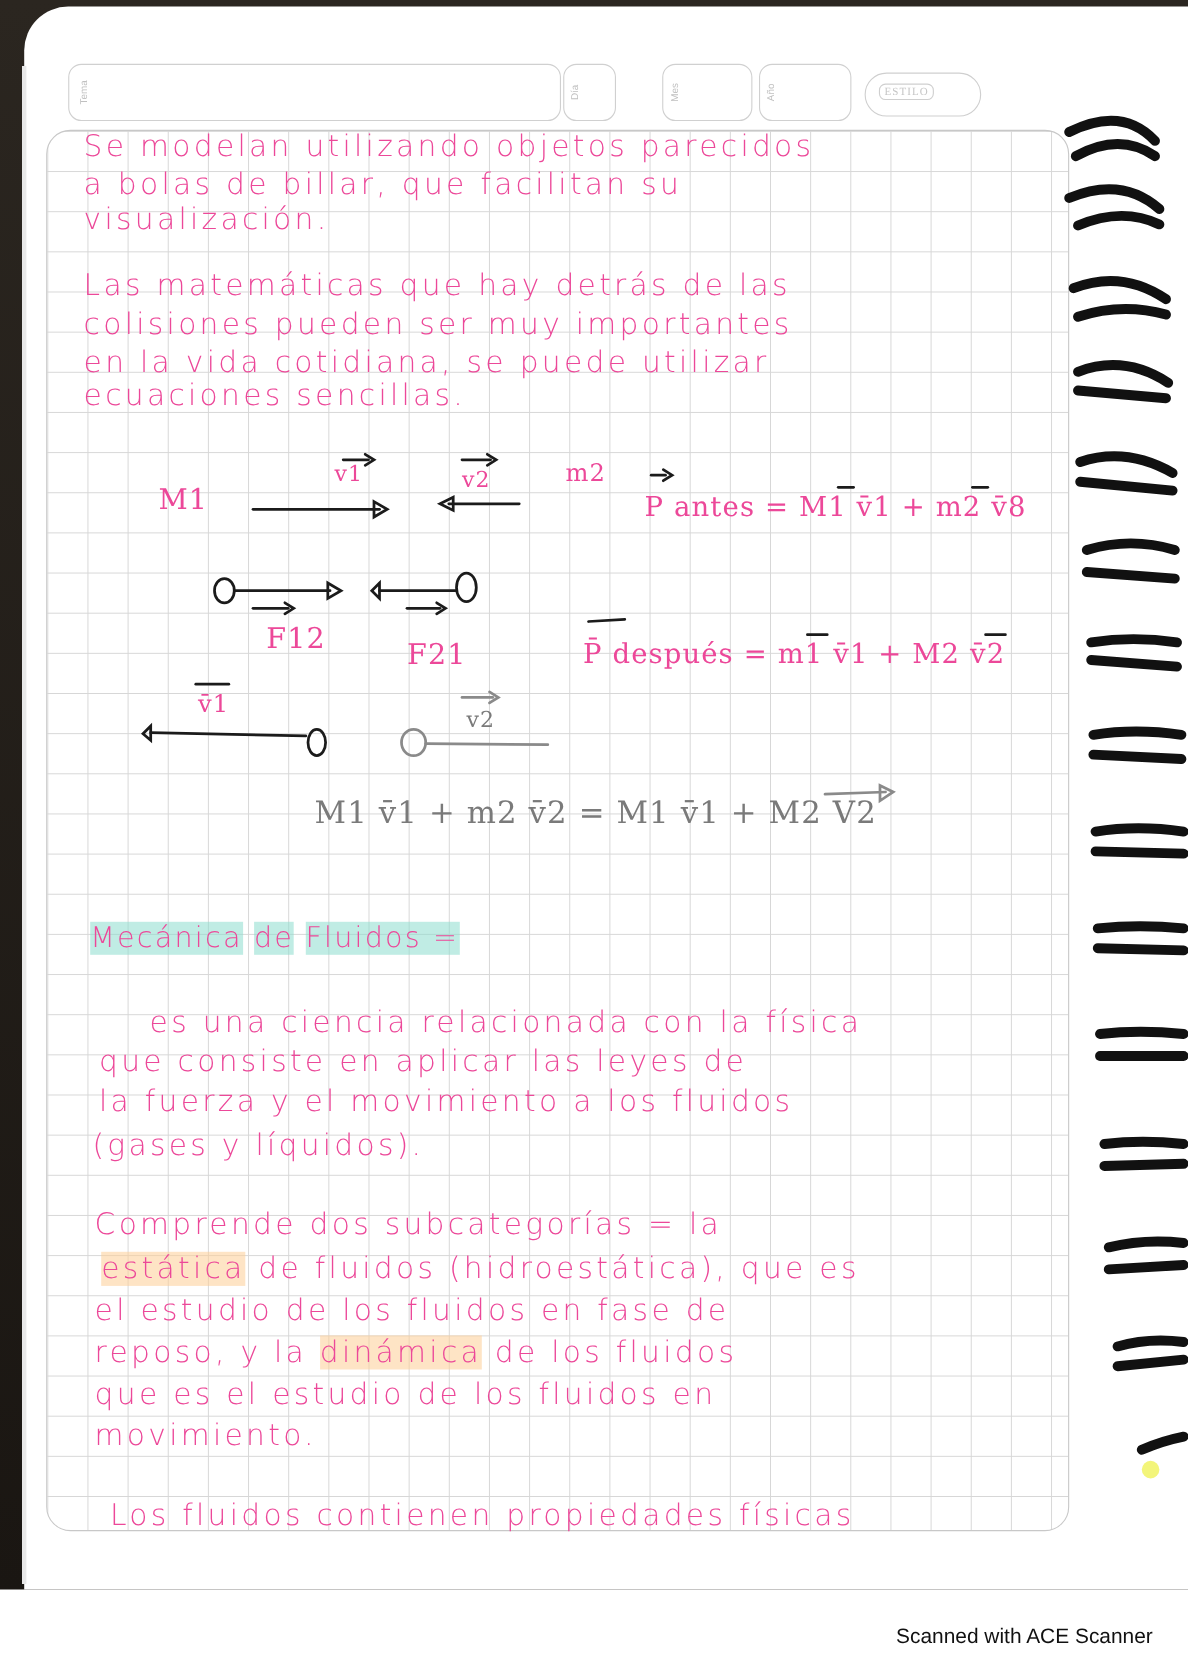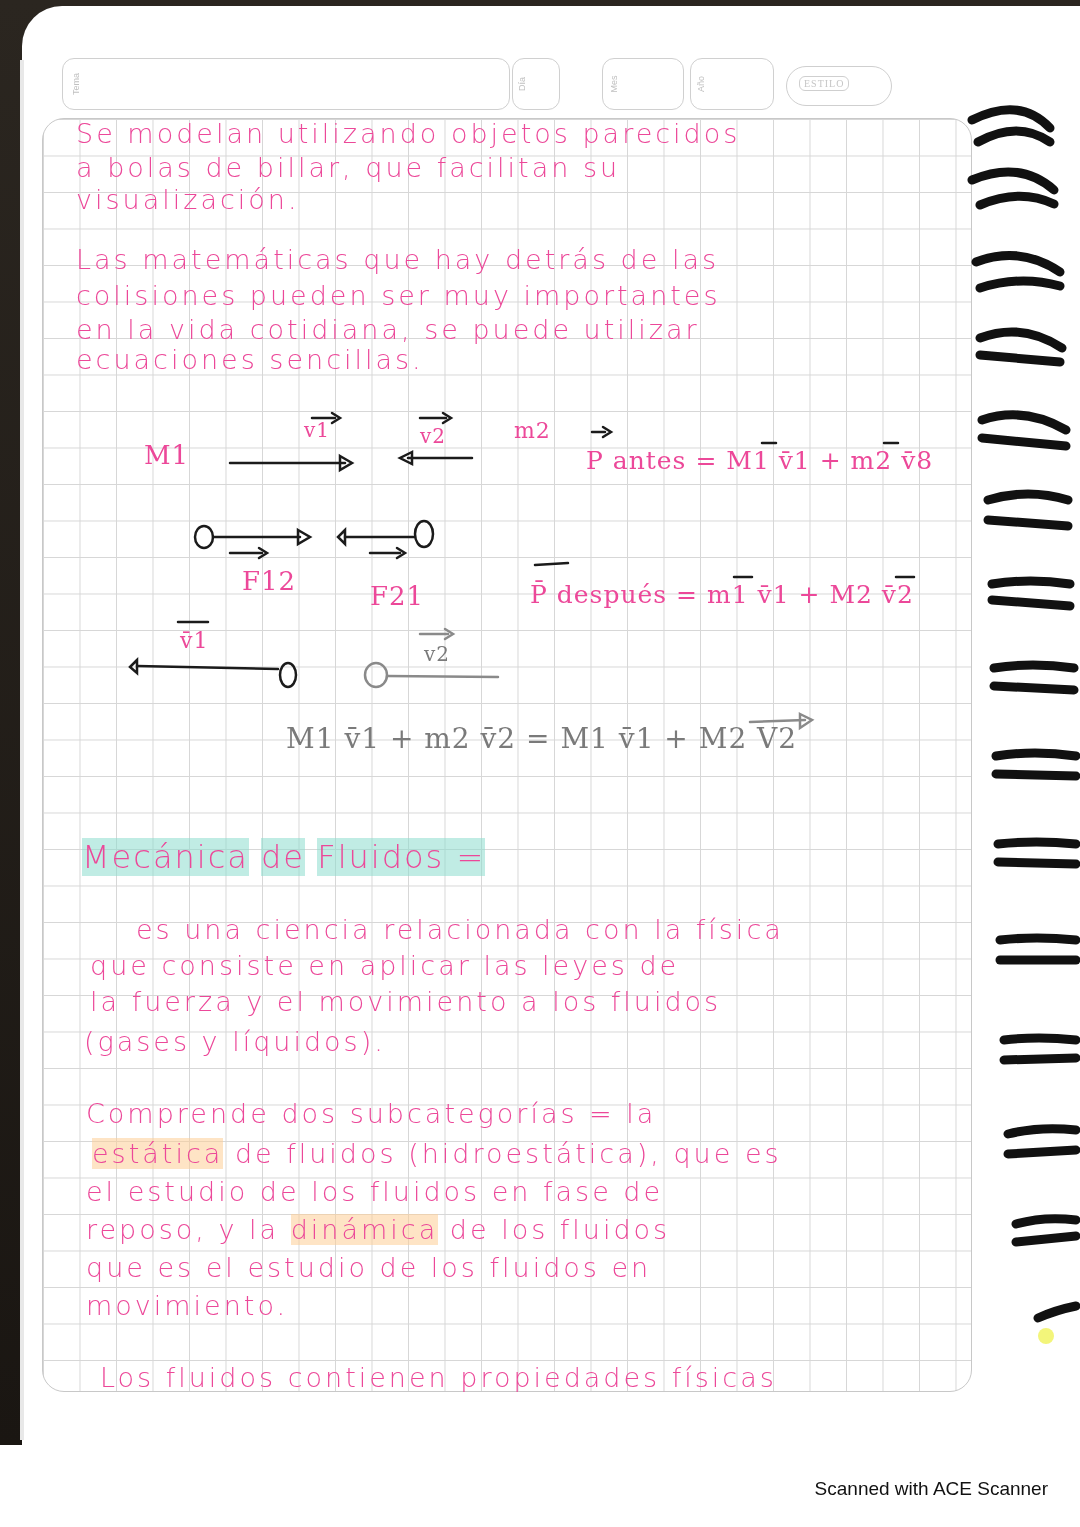--- a/index.html
+++ b/index.html
@@ -44,21 +44,21 @@
     position:absolute; left:12px; top:9px; border:1.5px solid #cfcfcf; border-radius:6px;
     font-size:10px; color:#c6c6c6; padding:1px 4px; font-family:Liberation Serif, serif; letter-spacing:1px;
   }
   .hw {
     position:absolute; font-family:"DejaVu Sans", sans-serif; color:#ec4899;
     font-size:27px; letter-spacing:3px; white-space:nowrap; font-weight:300;
   }
   .hw.faint { color:#7a7a7a; }
   .hl-teal { background:rgba(140,220,205,0.55); }
   .hl-orange { background:rgba(253,205,150,0.55); }
-  .title { font-size:32px; letter-spacing:2px; }
+  .title { font-size:26px; letter-spacing:2px; }
   .math { font-family:"DejaVu Serif", serif; font-size:26px; letter-spacing:1px; }
   .ring { position:absolute; }
   .scan-footer {
     position:absolute; right:32px; top:1478px; font-family:"Liberation Sans", sans-serif; font-size:19px; color:#111;
   }
   svg.diagram { position:absolute; left:0; top:0; }
 </style>
 </head>
 <body>
 

